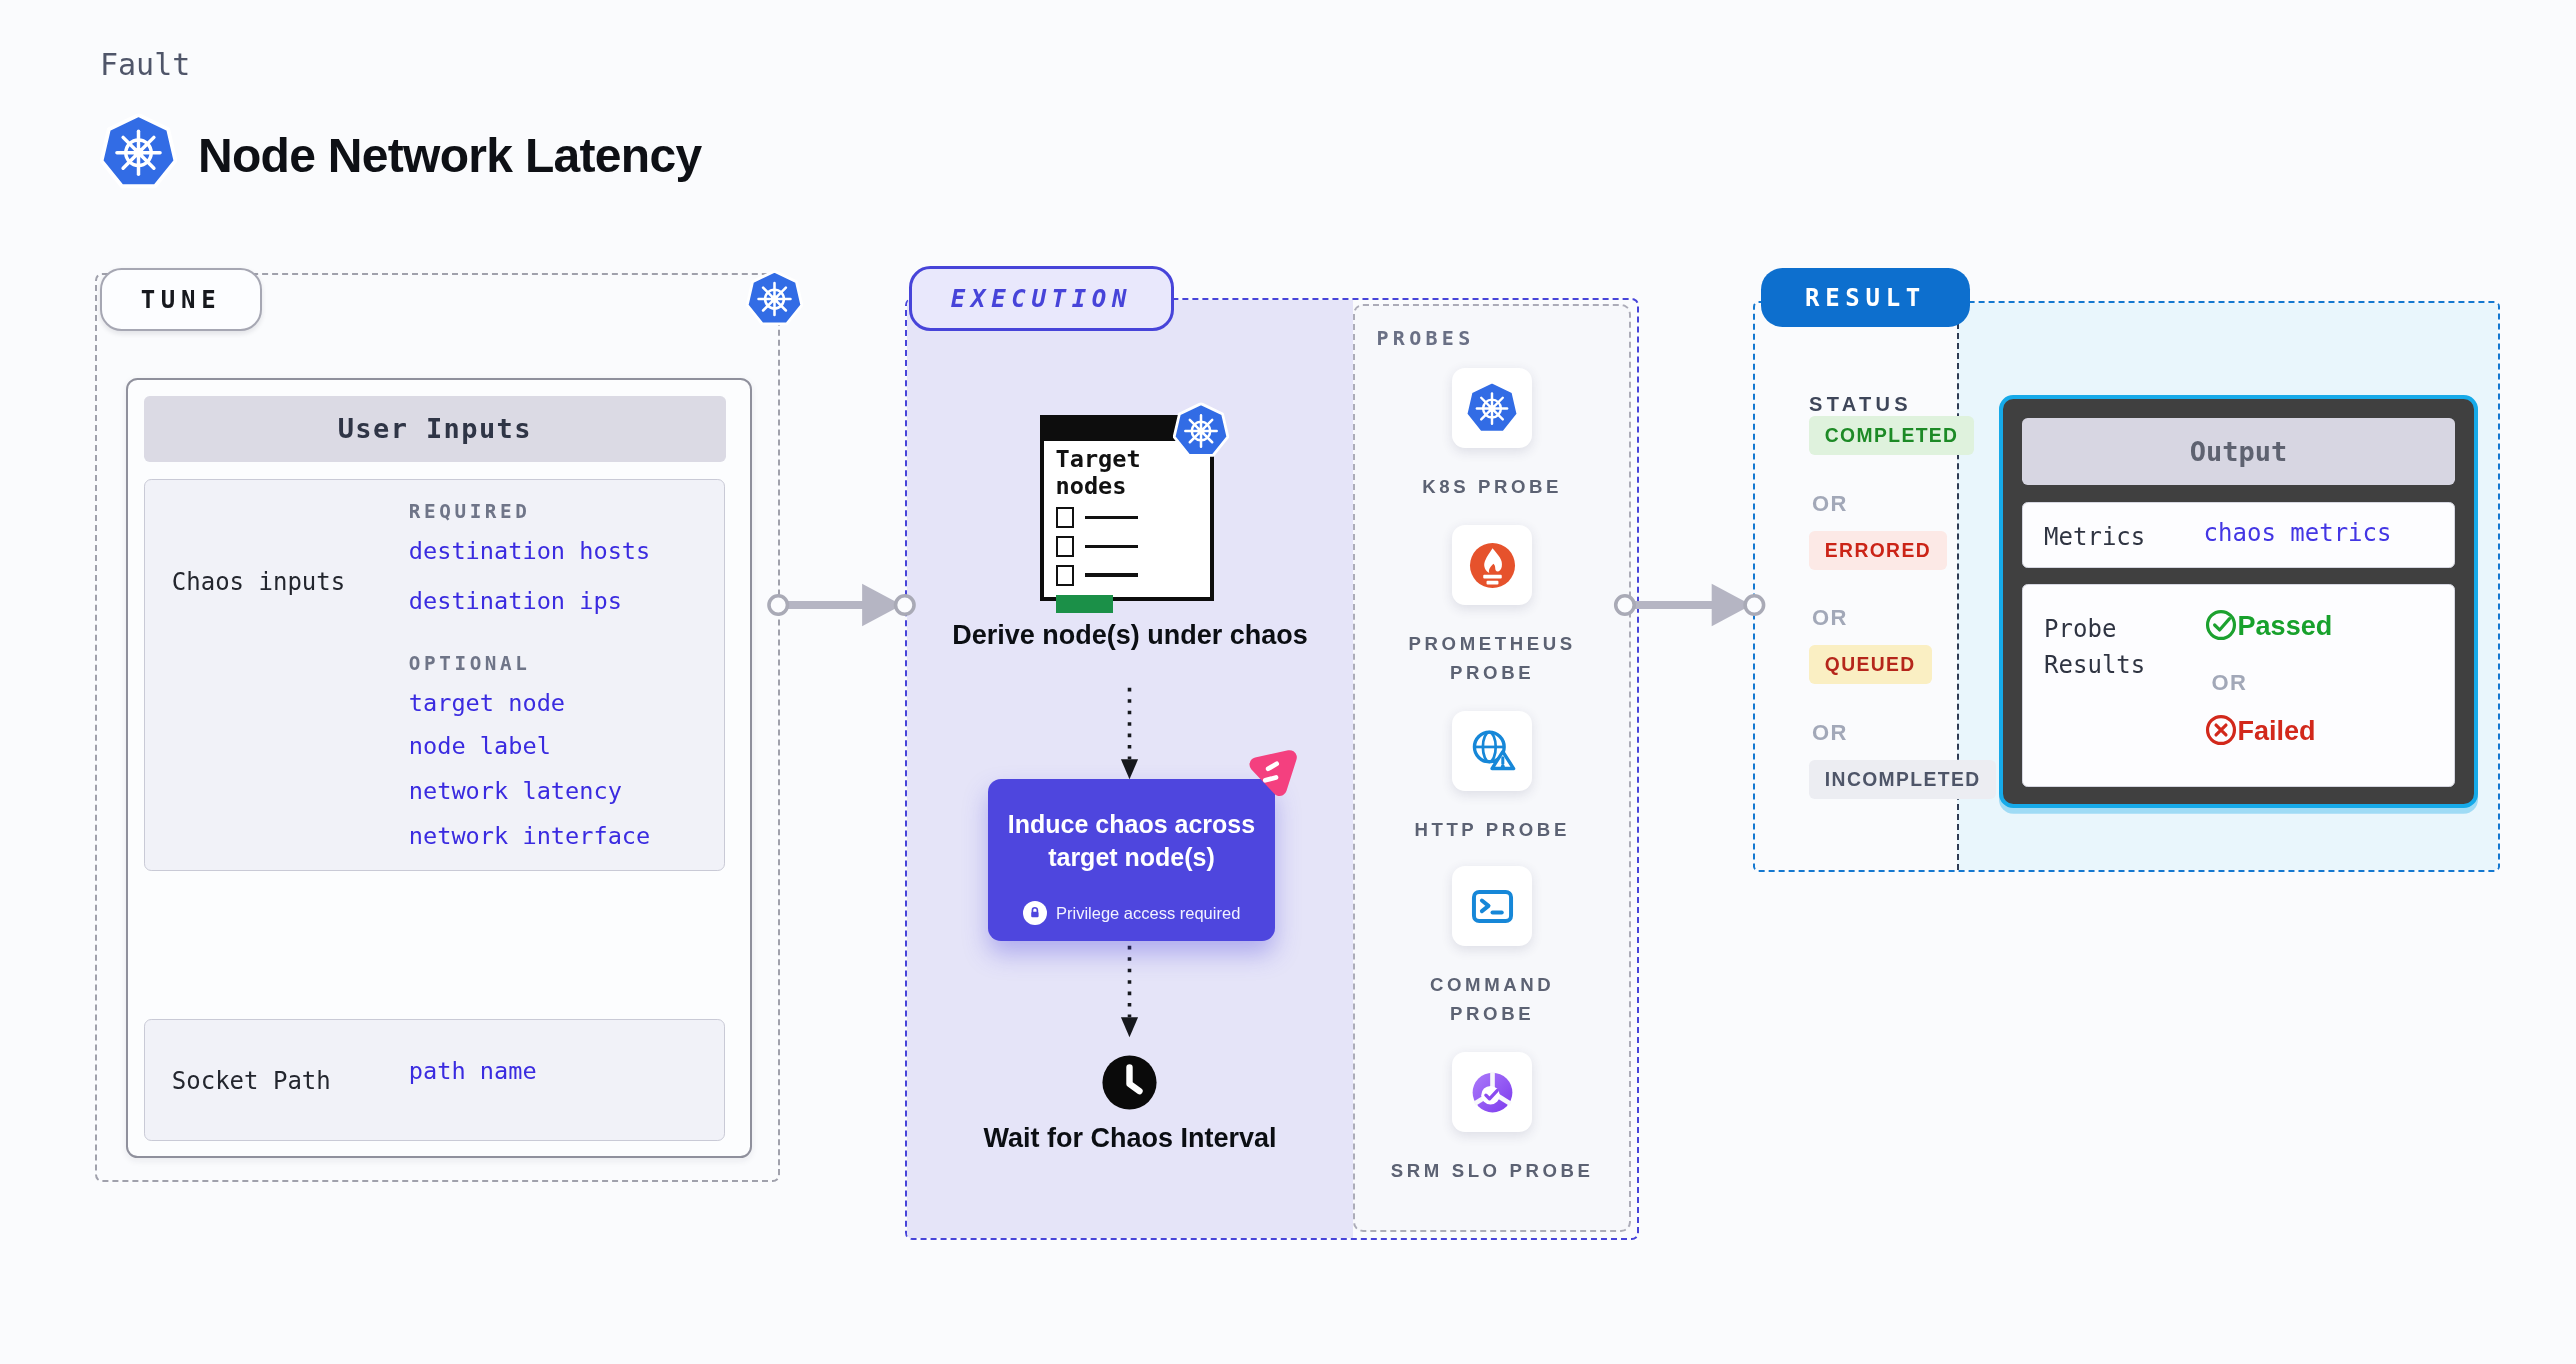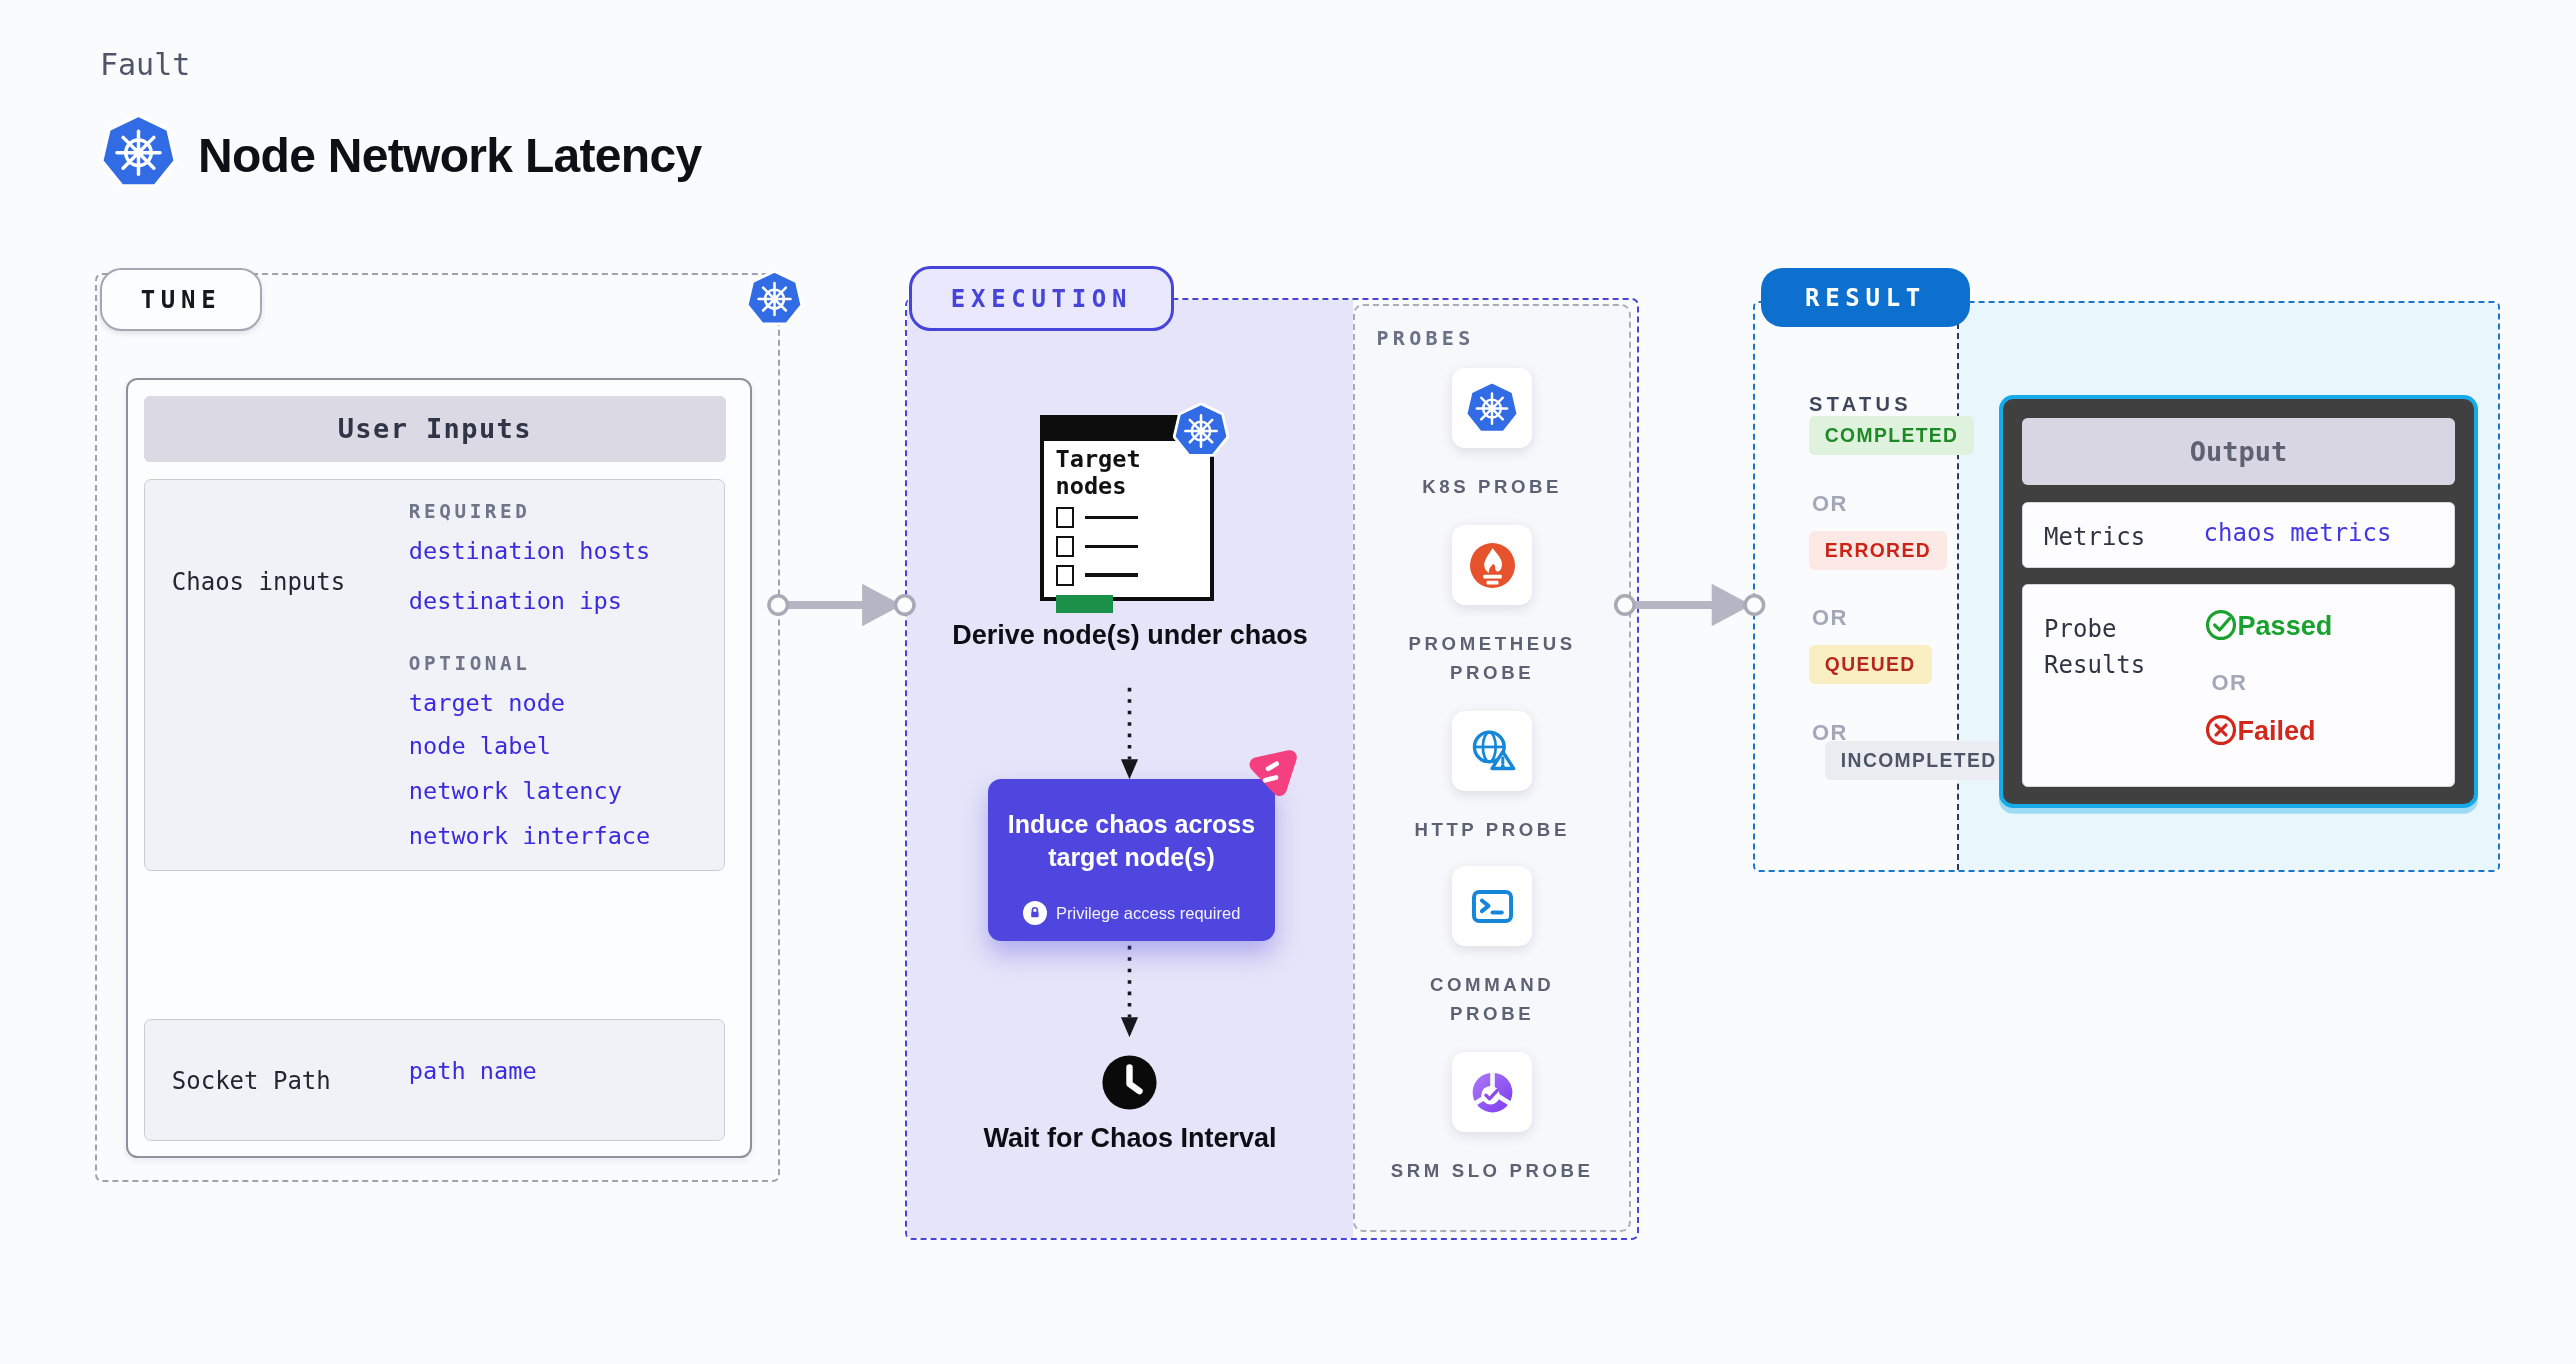--- a/index.html
+++ b/index.html
@@ -11,21 +11,21 @@
   
   .kicker{left:100px;top:47px;font-size:30px;color:#4F5569;font-weight:500;}
   .title-logo{left:100px;top:112px;width:77px;height:80px;}
   .page-title{left:198px;top:128px;font-size:48px;font-weight:800;letter-spacing:-0.7px;color:#0E1015;}
 
   
   .pill{height:59px;border-radius:21.5px;display:flex;align-items:center;justify-content:center;
         font-family:"DejaVu Sans Mono",monospace;font-weight:bold;font-size:24px;letter-spacing:5.7px;z-index:5;}
   .tune-pill{left:100px;top:268px;width:158px;background:#FCFDFF;border:2.9px solid #A6A7B3;color:#17191E;
              box-shadow:0 2.1px 5.7px rgba(20,20,40,.10);}
-  .exec-pill{left:909px;top:266px;width:259px;background:#E9E8FC;border:3.6px solid #4744D9;color:#4744D9;}
+  .exec-pill{left:909px;top:266px;width:259px;background:#E9E8FC;border:3.6px solid #4744D9;color:#4744D9;font-style:italic;}
   .result-pill{left:1761px;top:268px;width:209px;background:#0D6FCE;color:#FFFFFF;}
 
   
   .tune-box{left:95px;top:273px;width:681px;height:905px;border:2.9px dashed #A0A1AC;border-radius:7.2px;}
   .k8s-tune-corner{left:746px;top:269px;width:57px;height:59px;z-index:6;}
   .ui-card{left:126px;top:378px;width:622px;height:776px;background:#FCFDFE;border:2.9px solid #8F909C;
            border-radius:11.5px;box-shadow:0 2.9px 7.2px rgba(30,30,60,.07);}
   .ui-header{left:15.8px;top:15.8px;width:582px;height:66px;background:#DBDAE4;border-radius:5.7px;
              display:flex;align-items:center;justify-content:center;font-size:27px;font-weight:bold;
              color:#2F3546;letter-spacing:1.4px;}
@@ -89,21 +89,21 @@
   .status-heading{left:54px;top:70px;font-size:20px;font-weight:800;letter-spacing:4.3px;color:#3E4659;margin-top:20px;}
   .badge{display:inline-block;padding:8.6px 15.8px;border-radius:5.7px;font-size:19.3px;font-weight:800;letter-spacing:1.4px;}
   .badge-success{background:#DFF2DD;color:#1D8A26;}
   .badge-error{background:#FCE9E6;color:#CB2417;}
   .badge-warning{background:#FAEFC3;color:#B5261B;}
   .badge-neutral{background:#ECEDF2;color:#4E5568;}
   .or{font-size:22px;font-weight:600;color:#A2A8B8;letter-spacing:1.4px;}
   .st1{left:54px;top:113px;} .st-or1{left:57px;top:188px;}
   .st2{left:54px;top:228px;} .st-or2{left:57px;top:302px;}
   .st3{left:54px;top:342px;} .st-or3{left:57px;top:417px;}
-  .st4{left:54px;top:438px;margin-left:16px;}
+  .st4{left:54px;top:457px;}
 
   .output-card{left:244px;top:92px;width:471px;height:405px;background:#404040;border:4.3px solid #16AAE9;
                border-radius:14.3px;box-shadow:0 5.7px 0 rgba(22,170,233,.35);z-index:2;}
   .output-header{left:18.6px;top:18.6px;right:18.6px;height:67px;background:#D7D6E2;border-radius:5.7px;
                  display:flex;align-items:center;justify-content:center;font-family:"DejaVu Sans Mono",monospace;
                  font-weight:bold;font-size:27px;color:#5E6270;}
   .out-row{left:18.6px;right:18.6px;background:#FDFDFF;border:1.4px solid #D6D7E1;border-radius:5.7px;}
   .metrics-row{top:103px;height:64px;}
   .proberes-row{top:185px;height:201px;}
   .out-label{font-family:"DejaVu Sans Mono",monospace;font-size:24px;color:#2F3442;line-height:1.5;}

